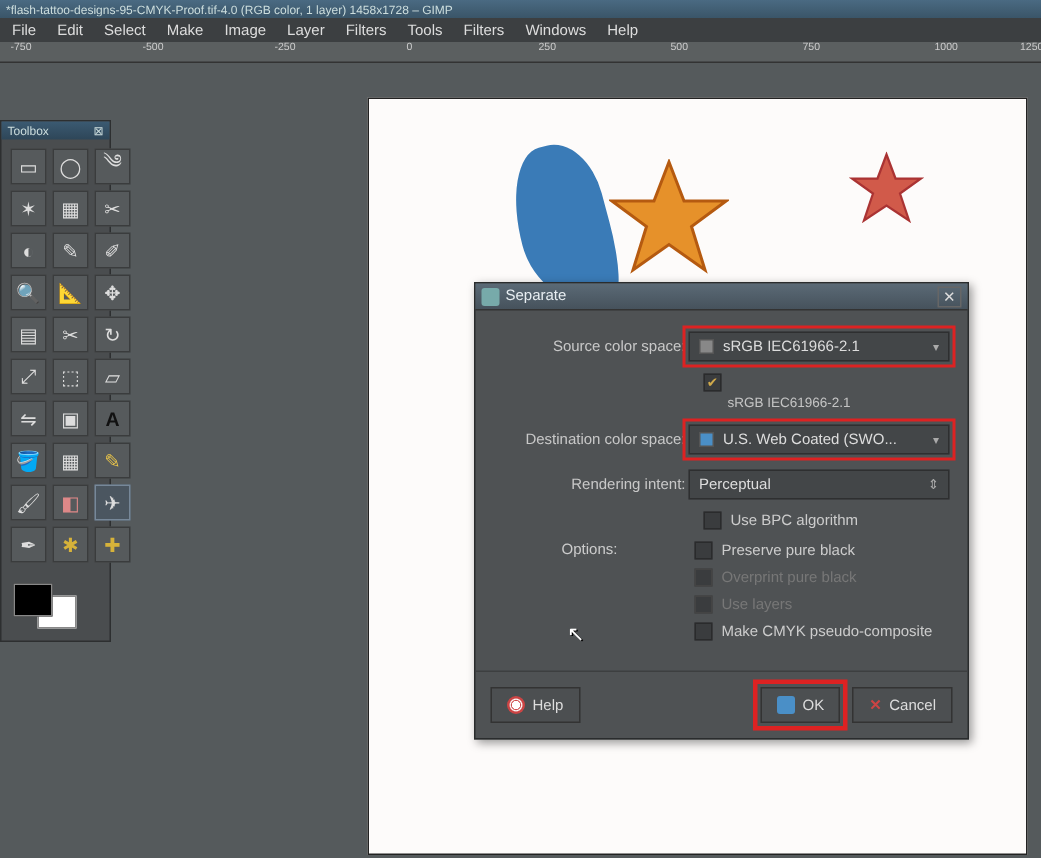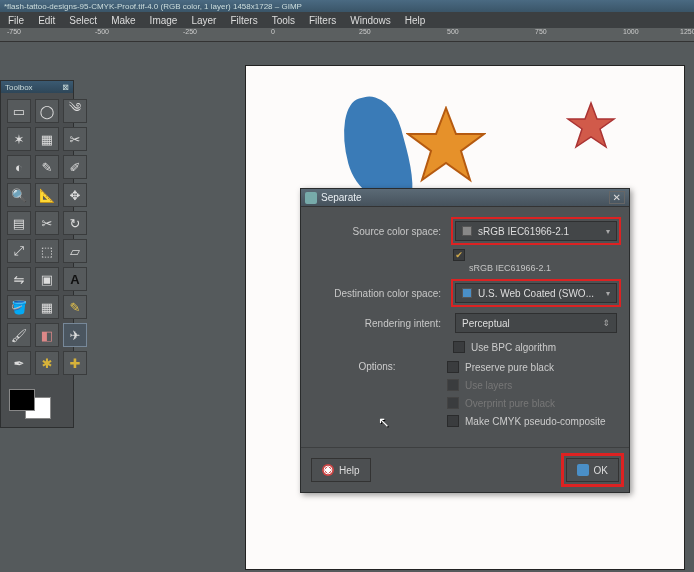--- a/index.html
+++ b/index.html
@@ -31,26 +31,26 @@
 .toolbox-title .x { font-size: 8px; cursor: default; }
 .tool-grid { display: grid; grid-template-columns: repeat(3, 1fr); gap: 4px; padding: 6px; }
 .tool { width: 24px; height: 24px; background: #565a5c; border: 1px solid #3a3c3d; display: flex; align-items: center; justify-content: center; font-size: 13px; color: #ddd; cursor: default; }
 .tool.sel { border: 1px solid #789; background: #4b5660; }
 .swatches { padding: 8px; display: flex; }
 .sw { width: 26px; height: 22px; border: 1px solid #888; }
 .sw.fg { background: #000; z-index: 2; }
 .sw.bgc { background: #fff; margin-left: -10px; margin-top: 8px; }
 
 
-.dialog { position: absolute; left: 300px; top: 188px; width: 330px; background: #4f5254; border: 1px solid #2a2c2d; box-shadow: 2px 2px 6px rgba(0,0,0,0.4); }
+.dialog { position: absolute; left: 316px; top: 188px; width: 330px; background: #4f5254; border: 1px solid #2a2c2d; box-shadow: 2px 2px 6px rgba(0,0,0,0.4); }
 .dlg-title { background: linear-gradient(#5b6a76, #46525c); height: 18px; display: flex; align-items: center; padding: 0 4px; font-size: 10px; color: #e8eef2; border-bottom: 1px solid #333; }
 .dlg-title .icon { width: 12px; height: 12px; background: #7aa; margin-right: 4px; border-radius: 2px; }
 .dlg-title .close { margin-left: auto; font-size: 10px; color: #ddd; cursor: default; padding: 0 3px; border: 1px solid #666; }
 .dlg-body { padding: 14px 12px 8px 12px; font-size: 10px; color: #ccc; }
-.row { display: flex; align-items: center; margin-bottom: 8px; gap: 14px; justify-content: space-between; }
+.row { display: flex; align-items: center; margin-bottom: 8px; gap: 2px; justify-content: space-between; }
 .row .lbl { flex: 0 0 128px; text-align: right; color: #c8c8c8; }
 .combo { flex: 1; background: #434648; border: 1px solid #2e2f30; height: 20px; display: flex; align-items: center; padding: 0 6px; font-size: 10px; color: #ddd; position: relative; }
 .combo .sw-ic { width: 10px; height: 10px; background: #888; margin-right: 6px; border: 1px solid #555; }
 .combo .dd { margin-left: auto; font-size: 8px; color: #aaa; }
 .combo.hl { outline: 2px solid #d22; outline-offset: 2px; }
 .combo.plain .dd { font-size: 9px; }
 .chk-row { display: flex; align-items: center; margin-left: 140px; margin-bottom: 6px; gap: 6px; font-size: 10px; color: #ccc; }
 .chk-row.dim { color: #777; }
 .chk { width: 12px; height: 12px; background: #3a3c3e; border: 1px solid #2a2b2c; display: flex; align-items: center; justify-content: center; font-size: 9px; color: #cfa94b; }
 .chk.dim { border-color: #444; }
@@ -202,39 +202,42 @@
 
     <div class="opts-lbl" style="margin-top:8px">
       <span class="lbl">Options:</span>
       <div style="flex:1">
         <div class="chk-row" style="margin-left:6px">
           <span class="chk"></span>
           <span>Preserve pure black</span>
         </div>
         <div class="chk-row dim" style="margin-left:6px">
           <span class="chk dim"></span>
-          <span>Use layers</span>
+          <span>Overprint pure black</span>
         </div>
         <div class="chk-row dim" style="margin-left:6px">
           <span class="chk dim"></span>
-          <span>Overprint pure black</span>
+          <span>Use layers</span>
         </div>
         <div class="chk-row" style="margin-left:6px">
           <span class="chk"></span>
           <span>Make CMYK pseudo-composite</span>
         </div>
       </div>
     </div>
 
   </div>
   <div class="dlg-buttons">
     <div class="btn help">
       <span class="ic"></span>
       <span>Help</span>
     </div>
     <div class="btn ok">
       <span class="ic"></span>
       <span>OK</span>
     </div>
+    <div class="btn cancel">
+      <span>Cancel</span>
+    </div>
   </div>
 </div>
 
 <div class="cursor">↖</div>
 
 </body></html>

